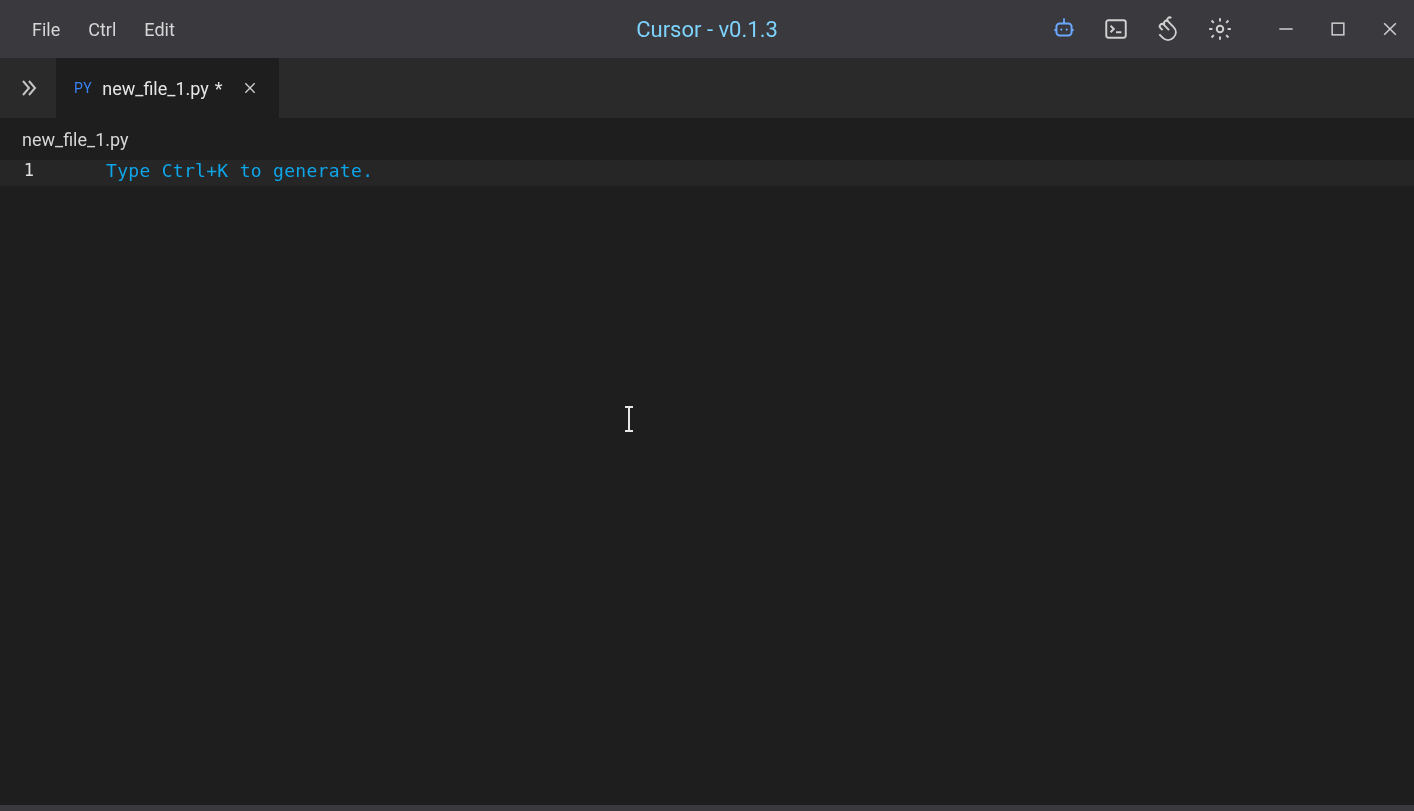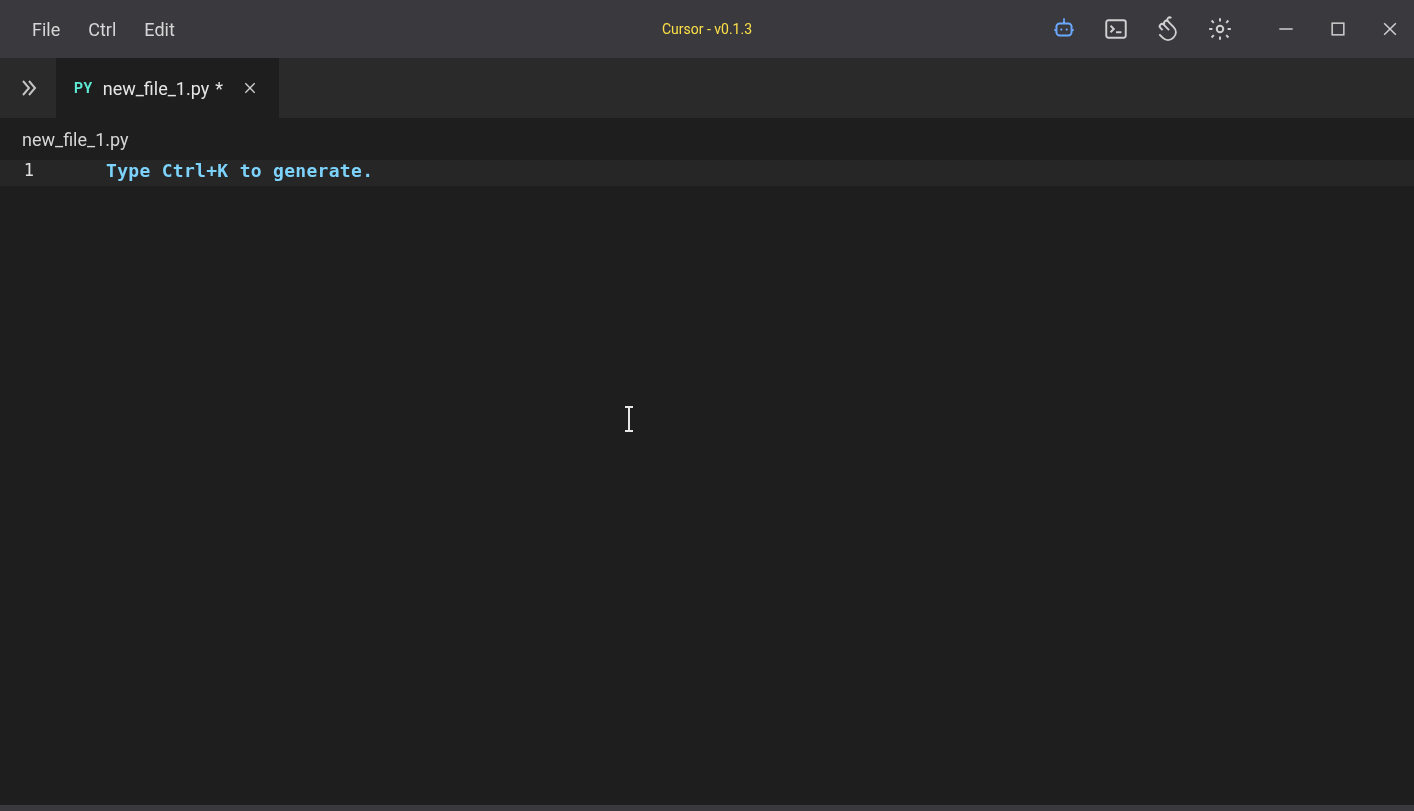--- a/index.html
+++ b/index.html
@@ -25,22 +25,22 @@
   }
   .menu-group { display: flex; gap: 0; }
   .menu-item {
     padding: 8px 14px;
     cursor: default;
   }
   .title-center {
     position: absolute;
     left: 50%;
     transform: translateX(-50%);
-    color: #fde047;
-    font-size: 14px;
+    color: #7dd3fc;
+    font-size: 22px;
   }
   .titlebar-right {
     margin-left: auto;
     display: flex;
     align-items: center;
     gap: 24px;
   }
   .ticon {
     width: 28px; height: 28px;
     display: flex; align-items: center; justify-content: center;
@@ -67,22 +67,22 @@
   .tabbar .handle svg { width:24px; height:24px; stroke:currentColor; fill:none; stroke-width:2;}
   .tab {
     display: flex;
     align-items: center;
     padding: 0 18px 0 18px;
     background: #1e1e1e;
     gap: 10px;
     position: relative;
   }
   .tab .filetype {
-    color: #5eead4;
-    font-weight: 700;
+    color: #3b82f6;
+    font-weight: 400;
     font-size: 14px;
     letter-spacing: 0.5px;
   }
   .tab .tabname {
     color: #e6e6e6;
     font-size: 18px;
   }
   .tab .dirty { color:#e6e6e6; font-size:18px; margin-left:-4px;}
   .tab .close {
     color:#cfcfcf;
@@ -120,23 +120,22 @@
   .gutter {
     width:52px;
     text-align:right;
     padding-right:18px;
     color:#e0e0e0;
     font-size:17px;
     user-select:none;
   }
   .code {
     padding-left:54px;
-    color:#7dd3fc;
+    color:#0ea5e9;
     letter-spacing:0.3px;
-    font-weight:bold;
   }
 
   .cursor-ibeam {
     position:absolute;
     left:628px;
     top:248px;
     width:2px;
     height:22px;
     background:#e6e6e6;
   }

